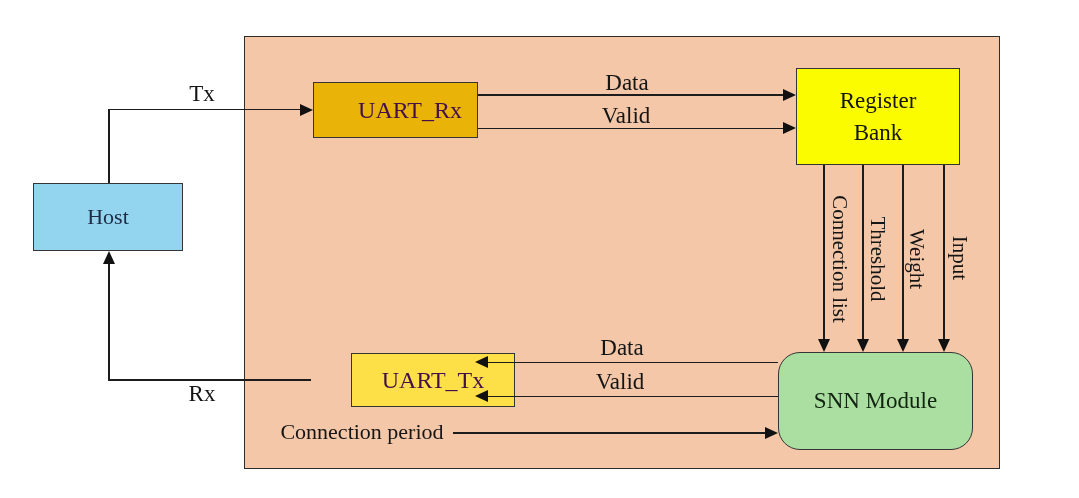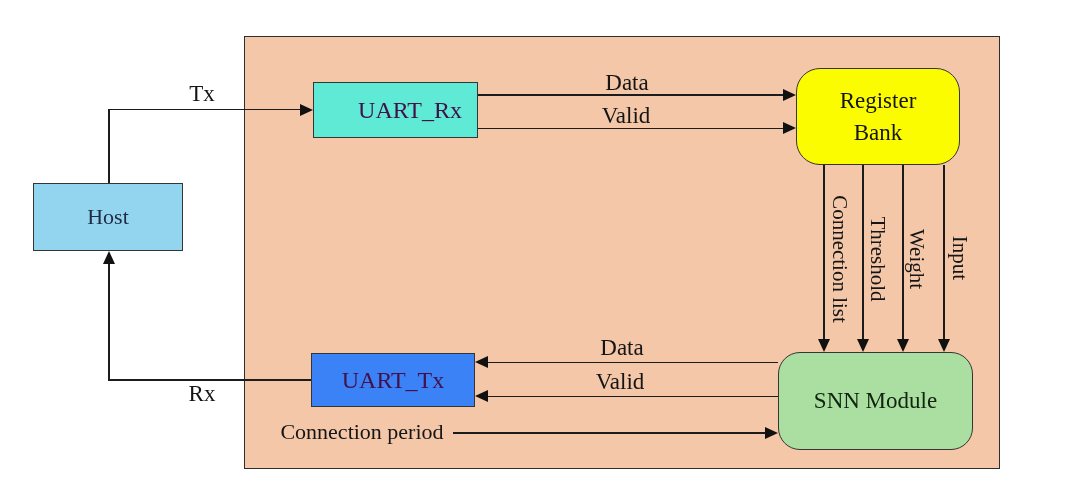--- a/index.html
+++ b/index.html
@@ -23,21 +23,21 @@
     position: absolute;
     display: flex;
     align-items: center;
     justify-content: center;
     text-align: center;
     border: 1.5px solid #353535;
     box-sizing: border-box;
   }
   .block-host      { left: 33px;  top: 183px; width: 150px; height: 68px; font-size: 22px; }
   .block-uart-rx   { left: 313px; top: 82px;  width: 165px; height: 56px; font-size: 24px; }
-  .block-register  { left: 796px; top: 68px;  width: 164px; height: 97px; font-size: 23px; line-height: 1.35; flex-direction: column; border-radius: 24px; }
+  .block-register  { left: 796px; top: 68px;  width: 164px; height: 97px; font-size: 23px; line-height: 1.35; flex-direction: column; }
   .block-uart-tx   { left: 311px; top: 353px; width: 164px; height: 54px; font-size: 24px; }
   .block-snn       { left: 778px; top: 352px; width: 195px; height: 98px; font-size: 23px; }
 
   .wire { position: absolute; background: #1c1c1c; }
   .wire-h { height: 1.5px; }
   .wire-v { width: 1.5px; }
 
   .arr { position: absolute; width: 0; height: 0; }
   .arr-right { border-top: 6px solid transparent; border-bottom: 6px solid transparent; border-left: 13px solid #111; }
   .arr-left  { border-top: 6px solid transparent; border-bottom: 6px solid transparent; border-right: 13px solid #111; }
@@ -69,30 +69,30 @@
 <body>
 
 <div class="stage">
 
   <div class="container-box" style="background-color: rgb(244, 199, 168);"></div>
 
   <div class="block block-host" style="background-color: rgb(147, 212, 239); color: rgb(30, 43, 69);">
     <span>Host</span>
   </div>
 
-  <div class="block block-uart-rx" style="background-color: #5eead4; color: rgb(67, 16, 74); padding-left: 29px;">
+  <div class="block block-uart-rx" style="background-color: #eab308; color: rgb(67, 16, 74); padding-left: 29px;">
     <span>UART_Rx</span>
   </div>
 
   <div class="block block-register" style="background-color: rgb(252, 252, 0); color: rgb(21, 21, 21);">
     <span>Register</span>
     <span>Bank</span>
   </div>
 
-  <div class="block block-uart-tx" style="background-color: #3b82f6; color: rgb(67, 16, 74);">
+  <div class="block block-uart-tx" style="background-color: #fde047; color: rgb(67, 16, 74); margin-left: 40px;">
     <span>UART_Tx</span>
   </div>
 
   <div class="block block-snn" style="background-color: rgb(171, 223, 161); color: rgb(16, 36, 15); border-radius: 22px;">
     <span>SNN Module</span>
   </div>
 
   <div class="wire wire-v" style="left:108px; top:109px; height:74px;"></div>
   <div class="wire wire-h" style="left:108px; top:108.5px; width:192px;"></div>
   <div class="arr arr-right" style="left:300px; top:103.5px;"></div>

